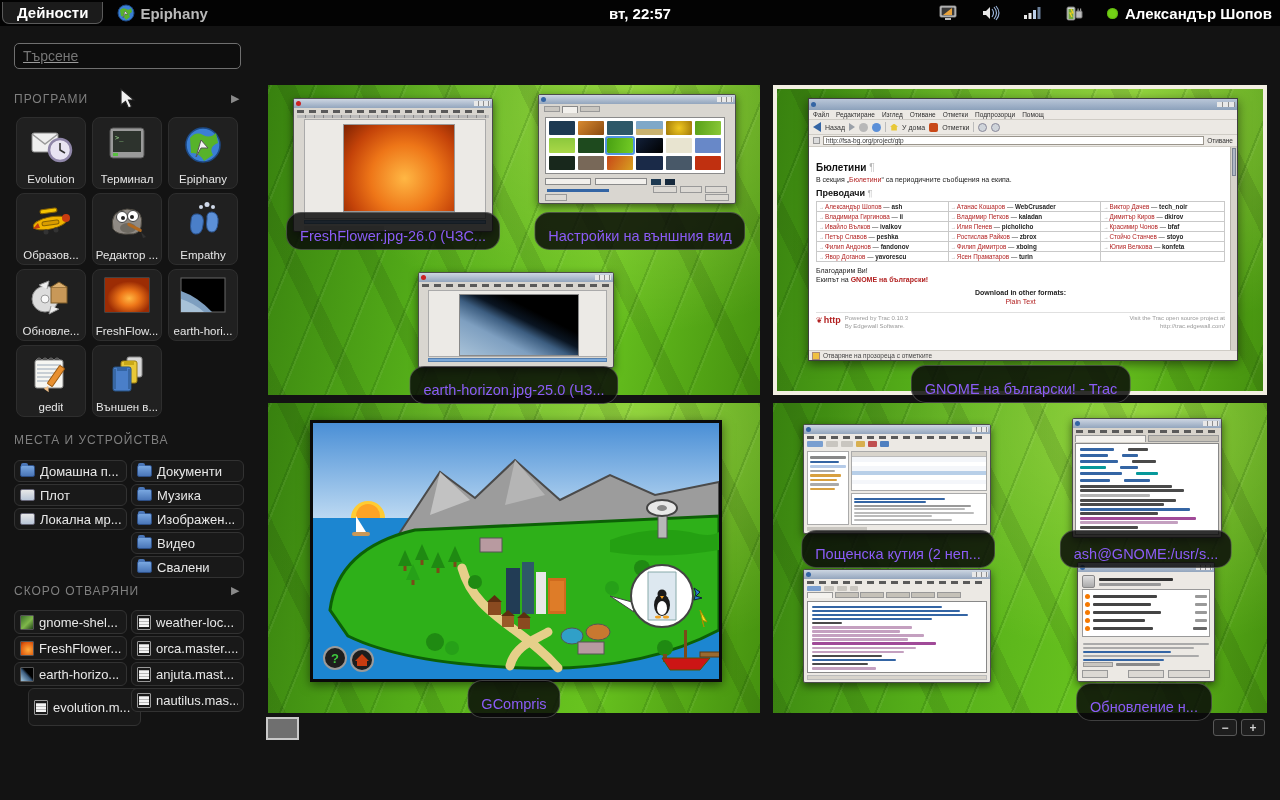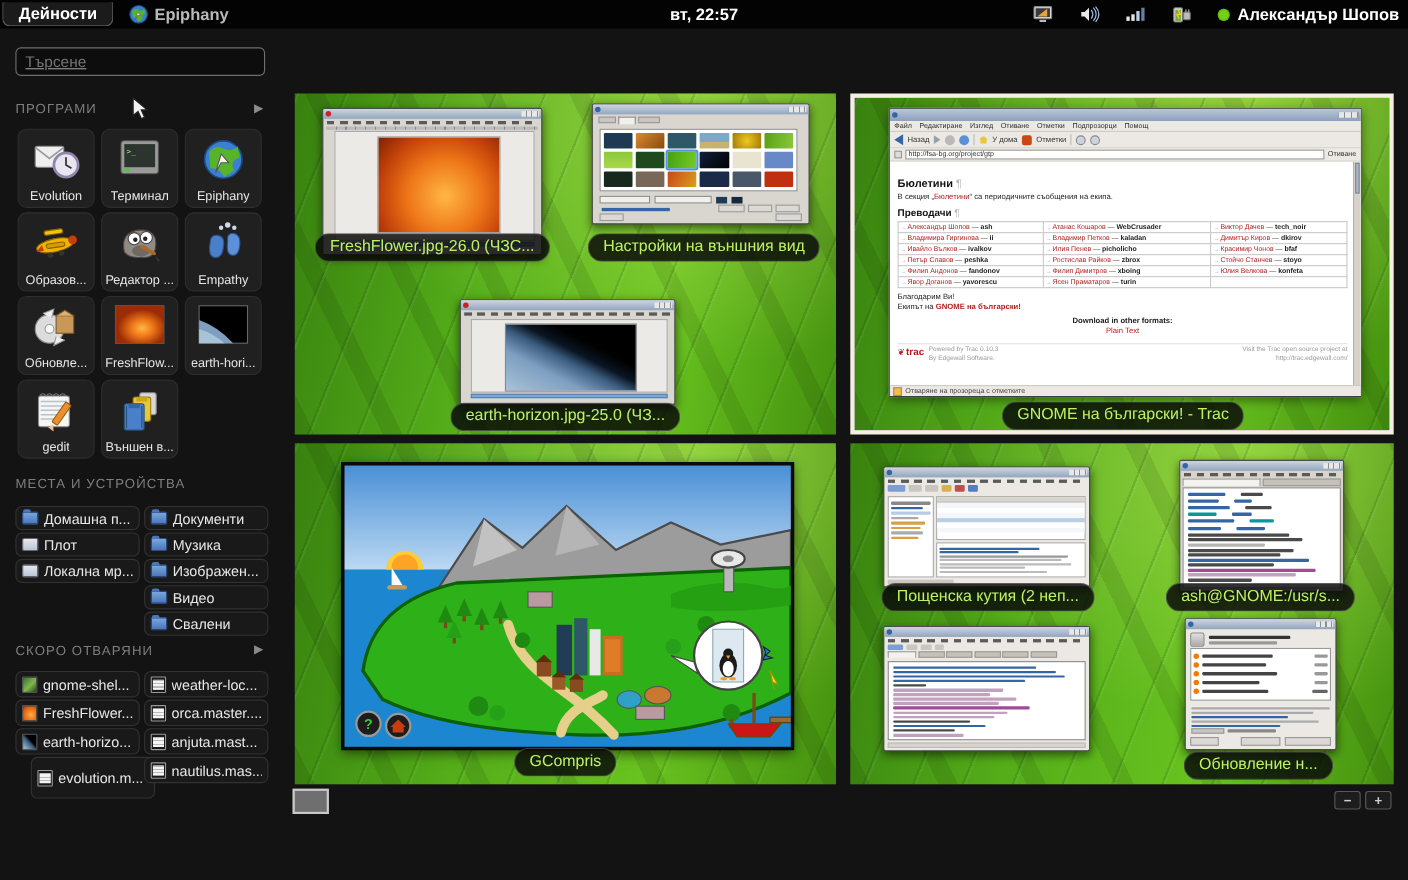--- a/index.html
+++ b/index.html
@@ -61,22 +61,22 @@
   .mtb { height:9px; background:linear-gradient(#cdd6e2,#93a5bd); position:relative; }
   .mtb .dotl { position:absolute; left:2px; top:2px; width:5px; height:5px; border-radius:50%; background:#cc2222; }
   .mtb .dotb { position:absolute; left:2px; top:2px; width:5px; height:5px; border-radius:50%; background:#3465a4; }
   .mtb .ctr { position:absolute; right:2px; top:2px; width:16px; height:5px;
     background:repeating-linear-gradient(90deg,#e8e8e8 0 4px,#8d8d8d 4px 5px); }
   .mdash { height:3px; margin:2px 3px;
     background:repeating-linear-gradient(90deg,#5a5a5a 0 7px,rgba(0,0,0,0) 7px 12px); }
   .bar { border-radius:1px; }
 
   
-  .wlabel { position:absolute; transform:translateX(-50%); background:rgba(8,8,8,.84); color:#bef264;
-    font-size:14.5px; padding:3px 13px 5px; border-radius:15px; border:1px solid rgba(255,255,255,.22);
+  .wlabel { position:absolute; transform:translateX(-50%); background:rgba(8,8,8,.84); color:#8b5cf6;
+    font-size:14.5px; padding:15px 13px 5px; border-radius:15px; border:1px solid rgba(255,255,255,.22);
     white-space:nowrap; z-index:40; }
 
   
   #tracwin { position:absolute; left:808px; top:98px; width:430px; height:263px; background:#fff;
     border:1px solid #3f3f3f; box-shadow:0 3px 10px rgba(0,0,0,.5); display:flex; flex-direction:column; }
   #trac-tb { height:11px; background:linear-gradient(#b9c6d8,#8ca1bb); position:relative; flex:none; }
   #trac-menu { height:10px; background:#ece9e4; border-bottom:1px solid #cfccc5; display:flex; gap:7px;
     align-items:center; padding:0 4px; flex:none; }
   #trac-menu span { font-size:6.5px; color:#2e2e2e; }
   #trac-tools { height:15px; background:#ece9e4; border-bottom:1px solid #cfccc5; display:flex; gap:4px;
@@ -538,21 +538,21 @@
       </tbody>
         </table>
       <p style="margin-top:5px">Благодарим Ви!</p>
       <p><span>Екипът на</span> <span class="rlink-b">GNOME на български!</span></p>
       <div id="dl">
         <div class="h">Download in other formats:</div>
         <div class="l">Plain Text</div>
       </div>
       <div id="trac-foot">
         <div class="lf">
-          <span class="traclogo">trac</span>
+          <span class="traclogo">http</span>
           <span class="gr6"><span>Powered by Trac 0.10.3</span><br><span>By Edgewall Software.</span></span>
         </div>
         <div class="gr6 rt"><span>Visit the Trac open source project at</span><br><span>http://trac.edgewall.com/</span></div>
       </div>
     </div>
     <div id="trac-status">
         <span>Отваряне на прозореца с отметките</span>
       </div>
   </div>
 

